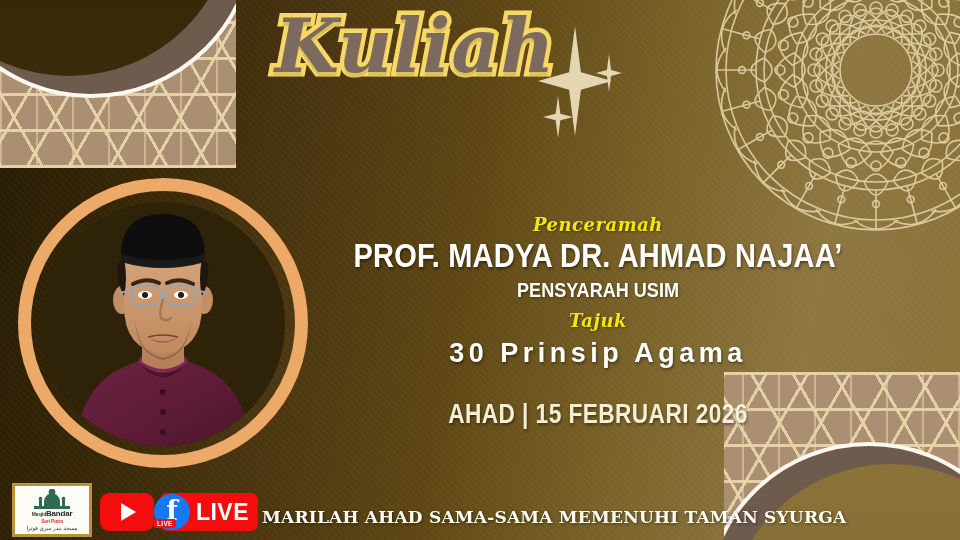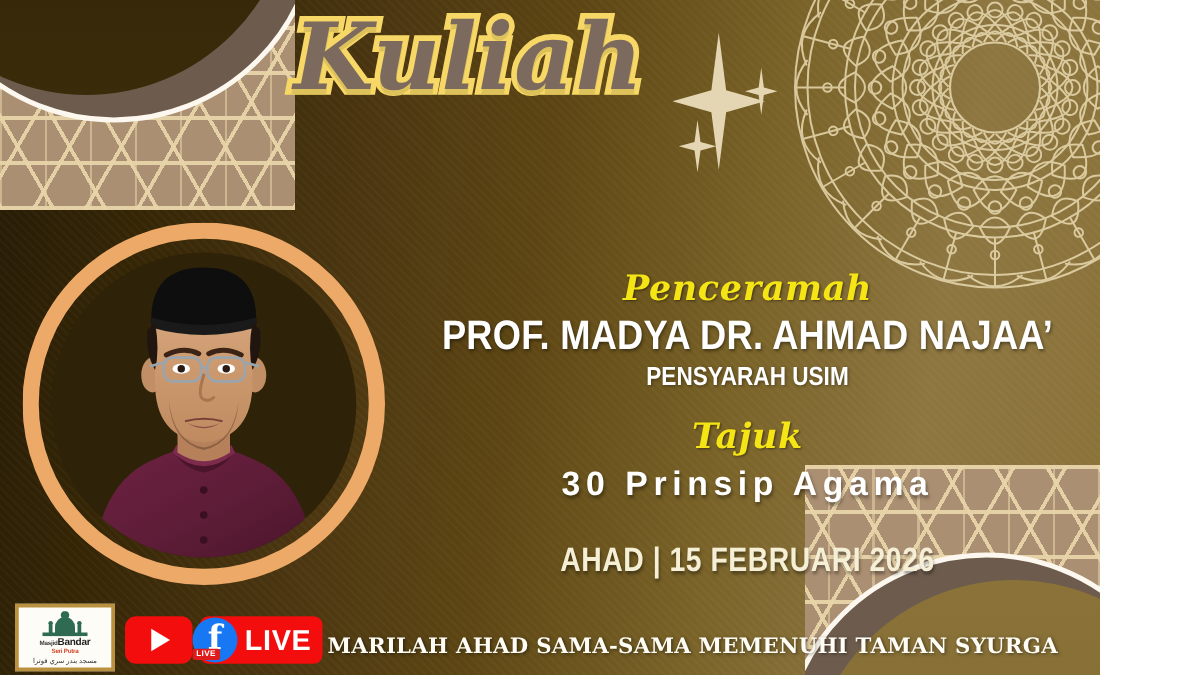--- a/index.html
+++ b/index.html
@@ -1,18 +1,18 @@
 <!DOCTYPE html>
 <html><head>
 <meta charset="utf-8">
 <style>
   html,body{margin:0;padding:0;}
   body{width:960px;height:540px;overflow:hidden;font-family:"Liberation Sans",sans-serif;}
 
-  #poster{position:relative;width:880px;height:540px;overflow:hidden;
+  #poster{position:relative;width:960px;height:540px;overflow:hidden;
     background:linear-gradient(100deg,#241a06 0%,#342505 14%,#4a3510 32%,#5d4613 48%,#7a6328 66%,#8d7640 82%,#8a7238 100%);}
 
   
   .texture{position:absolute;inset:0;
     background-image:repeating-linear-gradient(45deg,rgba(255,255,255,.022) 0 2px,transparent 2px 5px);
     pointer-events:none;}
 
   
   .corner{position:absolute;width:236px;height:168px;overflow:hidden;}
   .corner .patt{position:absolute;inset:0;background:#ab8f72;
@@ -60,30 +60,30 @@
     border:13px solid #eda968;box-sizing:border-box;
     clip-path:polygon(50% 0,100% 0,100% 100%,0 100%,0 14%,8% 6%,22% 1%);}
   #portrait-ring2{position:absolute;left:6px;top:2px;width:282px;height:284px;border-radius:50%;
     border:4px solid rgba(237,169,104,.55);box-sizing:border-box;
     clip-path:polygon(0 0,46% 0,34% 10%,16% 34%,10% 62%,0 62%);}
   #portrait-photo{position:absolute;left:20px;top:18px;width:250px;height:256px;}
 
   
   #info{position:absolute;left:318px;top:214px;width:560px;z-index:6;text-align:center;}
   .script{font-family:"DejaVu Serif",serif;font-style:italic;font-weight:bold;
-    color:#f5e515;font-size:28px;letter-spacing:.5px;
+    color:#f5e515;font-size:18px;letter-spacing:.5px;
     text-shadow:1px 1px 2px rgba(0,0,0,.45);}
   #speaker-name{font-family:"Liberation Sans Narrow","Liberation Sans",sans-serif;
     font-weight:bold;color:#ffffff;font-size:33px;letter-spacing:.2px;
     transform:scaleX(.88);transform-origin:center;margin-top:2px;
     text-shadow:1px 2px 3px rgba(0,0,0,.45);white-space:nowrap;}
   #speaker-role{font-family:"Liberation Sans Narrow","Liberation Sans",sans-serif;
     font-weight:bold;color:#ffffff;font-size:21px;transform:scaleX(.86);
     transform-origin:center;margin-top:3px;text-shadow:1px 1px 3px rgba(0,0,0,.4);}
-  #topic-label{margin-top:18px;}
+  #topic-label{margin-top:8px;}
   #topic-text{font-family:"Liberation Sans",sans-serif;font-weight:bold;color:#ffffff;
     font-size:27px;letter-spacing:4.5px;margin-top:7px;
     text-shadow:1px 2px 3px rgba(0,0,0,.4);}
   #event-date{font-family:"Liberation Sans Narrow","Liberation Sans",sans-serif;
     font-weight:bold;color:#f5efd6;font-size:27px;letter-spacing:.5px;
     transform:scaleX(.84);transform-origin:center;margin-top:30px;
     text-shadow:1px 2px 3px rgba(0,0,0,.4);}
 
   
   #footer{position:absolute;left:0;bottom:0;width:960px;height:60px;z-index:7;}

